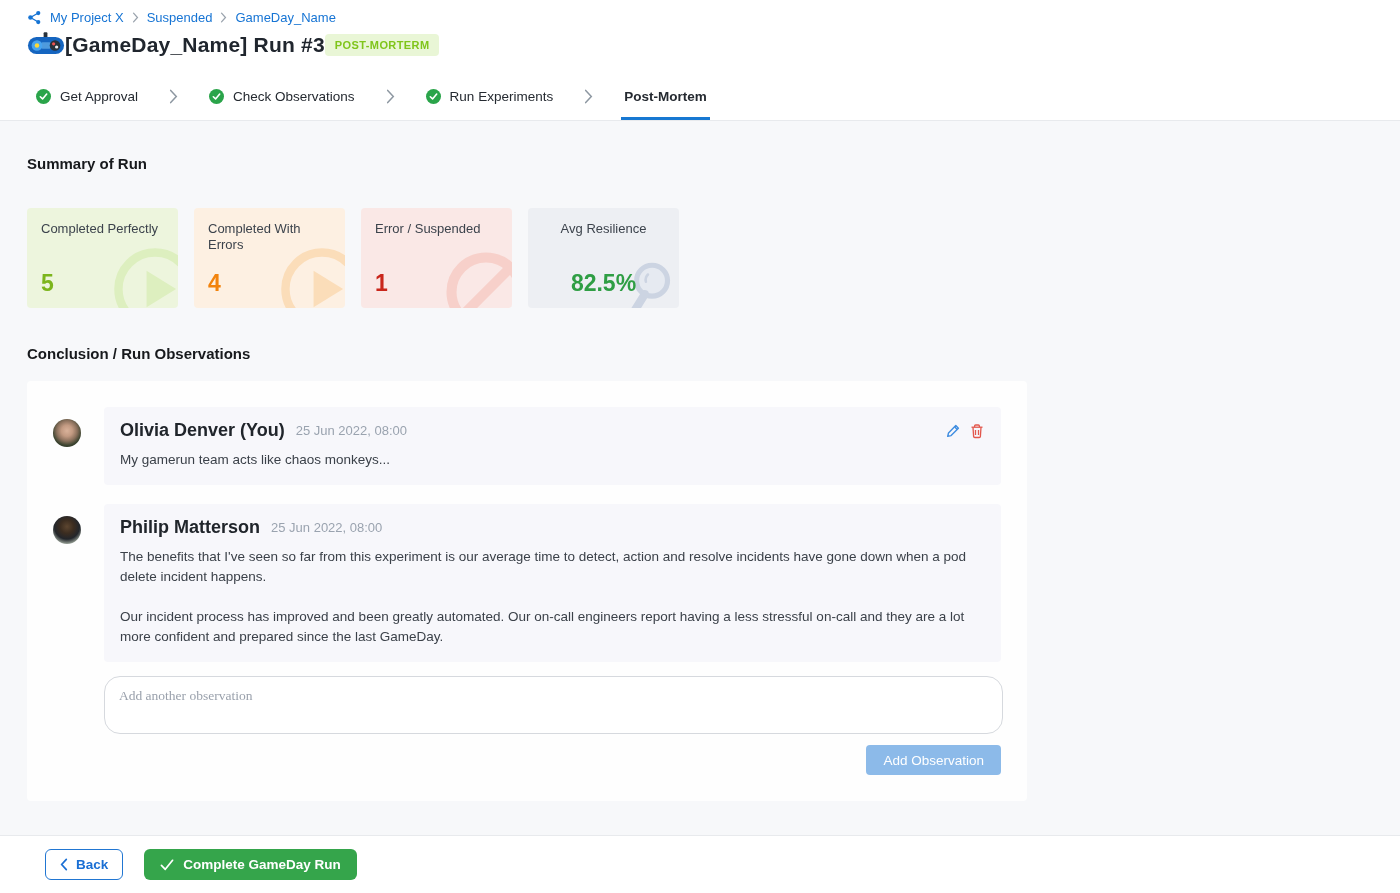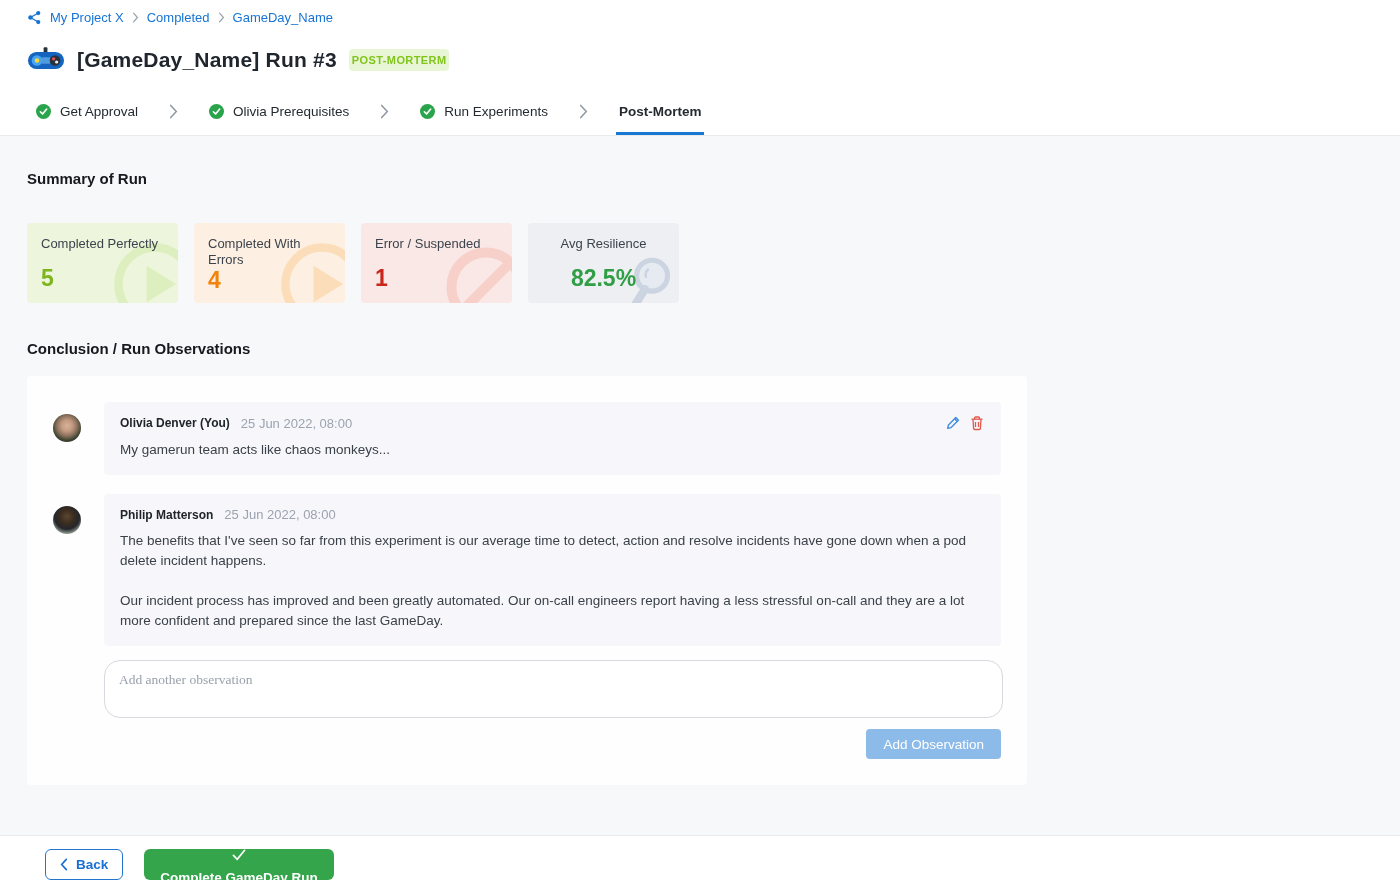--- a/index.html
+++ b/index.html
@@ -5,43 +5,43 @@
   * { margin:0; padding:0; box-sizing:border-box; }
   html,body { width:1400px; height:893px; overflow:hidden; }
   body { font-family:"Liberation Sans", sans-serif; background:#fff; color:#252a31; }
   .page { display:flex; flex-direction:column; height:893px; }
 
   
   .topbar { background:#fff; padding:10px 0 0 27px; }
   .breadcrumb { display:flex; align-items:center; gap:8px; font-size:13px; }
   .breadcrumb a { color:#1674d4; text-decoration:none; cursor:pointer; }
   .bc-sep { display:inline-flex; color:#9aa3ad; }
-  .title-row { display:flex; align-items:center; margin-top:22px; gap:12px; }
+  .title-row { display:flex; align-items:center; margin-top:7px; }
   .title-row h1 { font-size:21px; font-weight:bold; color:#20262e; letter-spacing:.2px; }
   .gamepad { width:38px; height:26px; display:inline-flex; }
   .badge { background:#e9f6d6; color:#7fc51b; font-size:11px; font-weight:bold;
-           letter-spacing:.4px; padding:5px 3px; border-radius:4px; }
+           letter-spacing:.4px; padding:5px 10px; border-radius:4px; }
 
   
   .stepper { background:#fff; border-bottom:1px solid #e8eaed; height:48px; margin-top:15px;
              display:flex; align-items:stretch; padding-left:33px; }
   .step { display:flex; align-items:center; gap:9px; font-size:13.5px; color:#252a31;
           font-weight:500; padding:0 3px; cursor:pointer; }
   .step .cc { display:inline-flex; width:15px; height:15px; }
   .step.active { font-weight:bold; border-bottom:3px solid #1778d2; padding-top:3px; }
   .chev { display:inline-flex; align-items:center; padding:0 28px; color:#9aa3ad; }
 
   
   main { flex:1; background:#f7f8fa; padding:0 27px; overflow:hidden; }
   h2 { font-size:15px; font-weight:bold; color:#17191c; }
   .h-summary { margin-top:34px; }
   .h-observations { margin-top:37px; }
 
   .cards { display:flex; gap:16px; margin-top:36px; }
-  .card { width:151px; height:80px; border-radius:4px; padding:13px 14px; position:relative;
+  .card { width:151px; height:100px; border-radius:4px; padding:13px 14px; position:relative;
           overflow:hidden; display:flex; flex-direction:column; }
   .card-label { font-size:13px; line-height:1.25; color:#3c434c; position:relative; z-index:2; }
   .card-value { margin-top:auto; font-size:23px; font-weight:bold; line-height:1; position:relative; z-index:2; }
   .card-ic { position:absolute; z-index:1; }
   .card-green { background:#edf5dd; } .card-green .card-value { color:#7cb51c; }
   .card-orange { background:#fdf0e2; } .card-orange .card-value { color:#f2830d; }
   .card-red { background:#fae8e6; } .card-red .card-value { color:#c9261b; }
   .card-gray { background:#edeff3;align-items:center; } .card-gray .card-value { color:#2f9e44; }
   .ic-play { right:-22px; bottom:-26px; width:90px; height:90px; }
   .ic-ban  { right:-20px; bottom:-30px; width:92px; height:92px; }
@@ -49,21 +49,21 @@
 
   
   .panel { background:#fefefe; width:1000px; border-radius:4px; margin-top:19px; padding:26px; }
   .comment { display:flex; align-items:flex-start; }
   .comment + .comment { margin-top:19px; }
   .avatar { width:28px; height:28px; border-radius:50%; flex:0 0 28px; margin-top:12px; }
   .av-olivia { background:radial-gradient(circle at 50% 42%, #d9b29a 0%, #c29a82 26%, #8a705c 48%, #3c4430 68%, #181d14 100%); }
   .av-philip { background:radial-gradient(circle at 50% 38%, #5d4630 0%, #3c2d20 30%, #23262b 56%, #8f988f 76%, #b5bcb2 100%); }
   .bubble { background:#f7f7fb; border-radius:4px; margin-left:23px; flex:1; padding:13px 16px 15px; }
   .bubble-head { display:flex; align-items:center; }
-  .author { font-size:12px; font-weight:bold; color:#20252b; }
+  .author { font-size:18px; font-weight:bold; color:#20252b; }
   .time { font-size:13px; color:#9aa3af; margin-left:11px; }
   .spacer { flex:1; }
   .row-ic { display:inline-flex; width:16px; height:16px; cursor:pointer; }
   .row-ic + .row-ic { margin-left:8px; }
   .bubble p { font-size:13.5px; line-height:20px; color:#3b4149; margin-top:9px; }
   .bubble p + p { margin-top:20px; }
 
   .obs-input { display:block; width:899px; height:58px; margin:14px 0 0 51px; resize:none;
                border:1px solid #d6d9de; border-radius:16px; padding:11px 14px; font-family:Liberation Serif, serif;
                font-size:13.5px; color:#3b4149; background:#fff; outline:none; }
@@ -73,21 +73,21 @@
              padding:0 17px; font-size:13.5px; font-weight:normal; font-family:"Liberation Sans",sans-serif; cursor:default; }
 
   
   footer { background:#fff; border-top:1px solid #e8eaed; height:58px; display:flex;
            align-items:center; padding-left:45px; gap:21px; }
   .btn-back { display:inline-flex; align-items:center; gap:8px; background:#fff; color:#1a6fd4;
               border:1.5px solid #2176d2; border-radius:6px; height:31px; padding:8px 14px;
               font-size:13.5px; font-weight:bold; font-family:"Liberation Sans",sans-serif; cursor:pointer; }
   .btn-complete { display:inline-flex; align-items:center; gap:9px; background:#35a54b; color:#fff;
               border:none; border-radius:6px; height:31px; padding:0 16px;
-              font-size:13.5px; font-weight:bold; font-family:"Liberation Sans",sans-serif; cursor:pointer;flex-direction:column; }
+              font-size:13.5px; font-weight:bold; font-family:"Liberation Sans",sans-serif; cursor:pointer; }
 </style>
 </head>
 <body>
 
 <div class="page">
 
   <header class="topbar">
     <nav class="breadcrumb">
       <span class="bc-sep">
         <svg width="15" height="15" viewBox="0 0 24 24">
@@ -98,21 +98,21 @@
             </g>
             <path d="M5.5 12 L18 4.8 M5.5 12 L18 19.2" stroke="#1674d4" stroke-width="2.2"></path>
           </svg>
       </span>
       <a>My Project X</a>
       <span class="bc-sep">
         <svg width="7" height="11" viewBox="0 0 8 14">
             <path d="M1.5 1.5 L6.5 7 L1.5 12.5" stroke="#9aa3ad" stroke-width="1.6" fill="none" stroke-linecap="round"></path>
           </svg>
       </span>
-      <a>Completed</a>
+      <a>Suspended</a>
       <span class="bc-sep">
         <svg width="7" height="11" viewBox="0 0 8 14">
             <path d="M1.5 1.5 L6.5 7 L1.5 12.5" stroke="#9aa3ad" stroke-width="1.6" fill="none" stroke-linecap="round"></path>
           </svg>
       </span>
       <a>GameDay_Name</a>
     </nav>
     <div class="title-row">
       <span class="gamepad">
         <svg viewBox="0 0 40 27" width="38" height="26">
@@ -146,21 +146,21 @@
           <path d="M1.5 1.5 L7.5 8 L1.5 14.5" stroke="#8d97a1" stroke-width="1.6" fill="none" stroke-linecap="round"></path>
         </svg>
     </span>
     <div class="step">
       <span class="cc">
         <svg viewBox="0 0 16 16" width="15" height="15">
             <circle cx="8" cy="8" r="8" fill="#2aa44a"></circle>
             <path d="M4.6 8.3 L7 10.6 L11.4 5.4" stroke="#fff" stroke-width="1.7" fill="none" stroke-linecap="round" stroke-linejoin="round"></path>
           </svg>
       </span>
-      <span>Olivia Prerequisites</span>
+      <span>Check Observations</span>
     </div>
     <span class="chev">
       <svg width="9" height="15" viewBox="0 0 9 16">
           <path d="M1.5 1.5 L7.5 8 L1.5 14.5" stroke="#8d97a1" stroke-width="1.6" fill="none" stroke-linecap="round"></path>
         </svg>
     </span>
     <div class="step">
       <span class="cc">
         <svg viewBox="0 0 16 16" width="15" height="15">
             <circle cx="8" cy="8" r="8" fill="#2aa44a"></circle>

